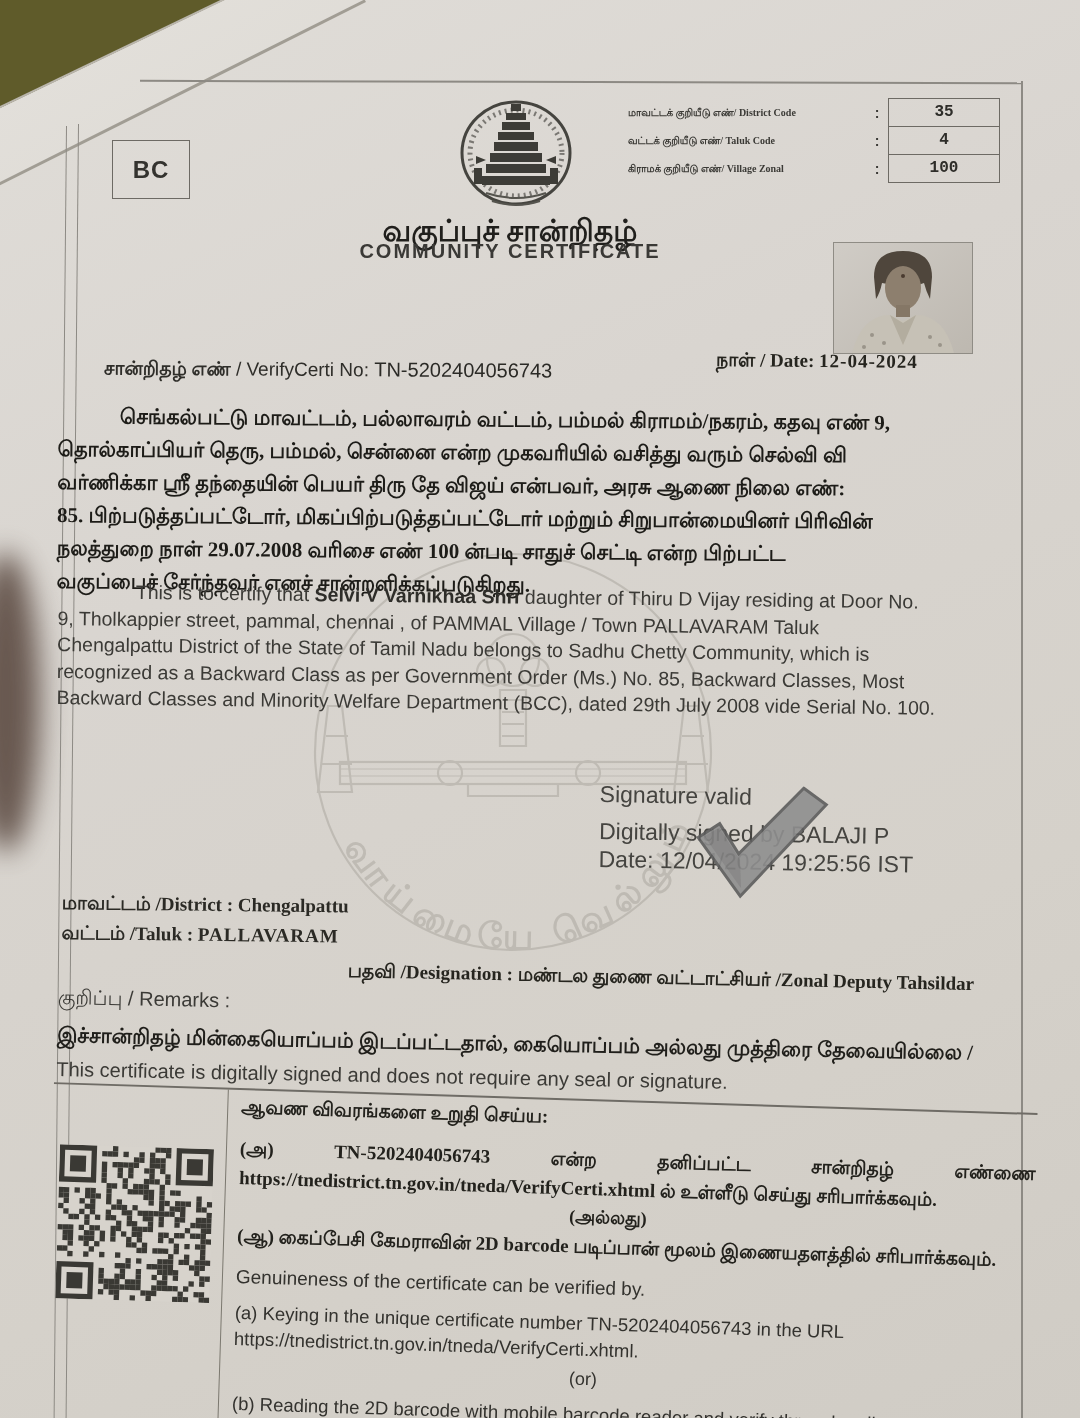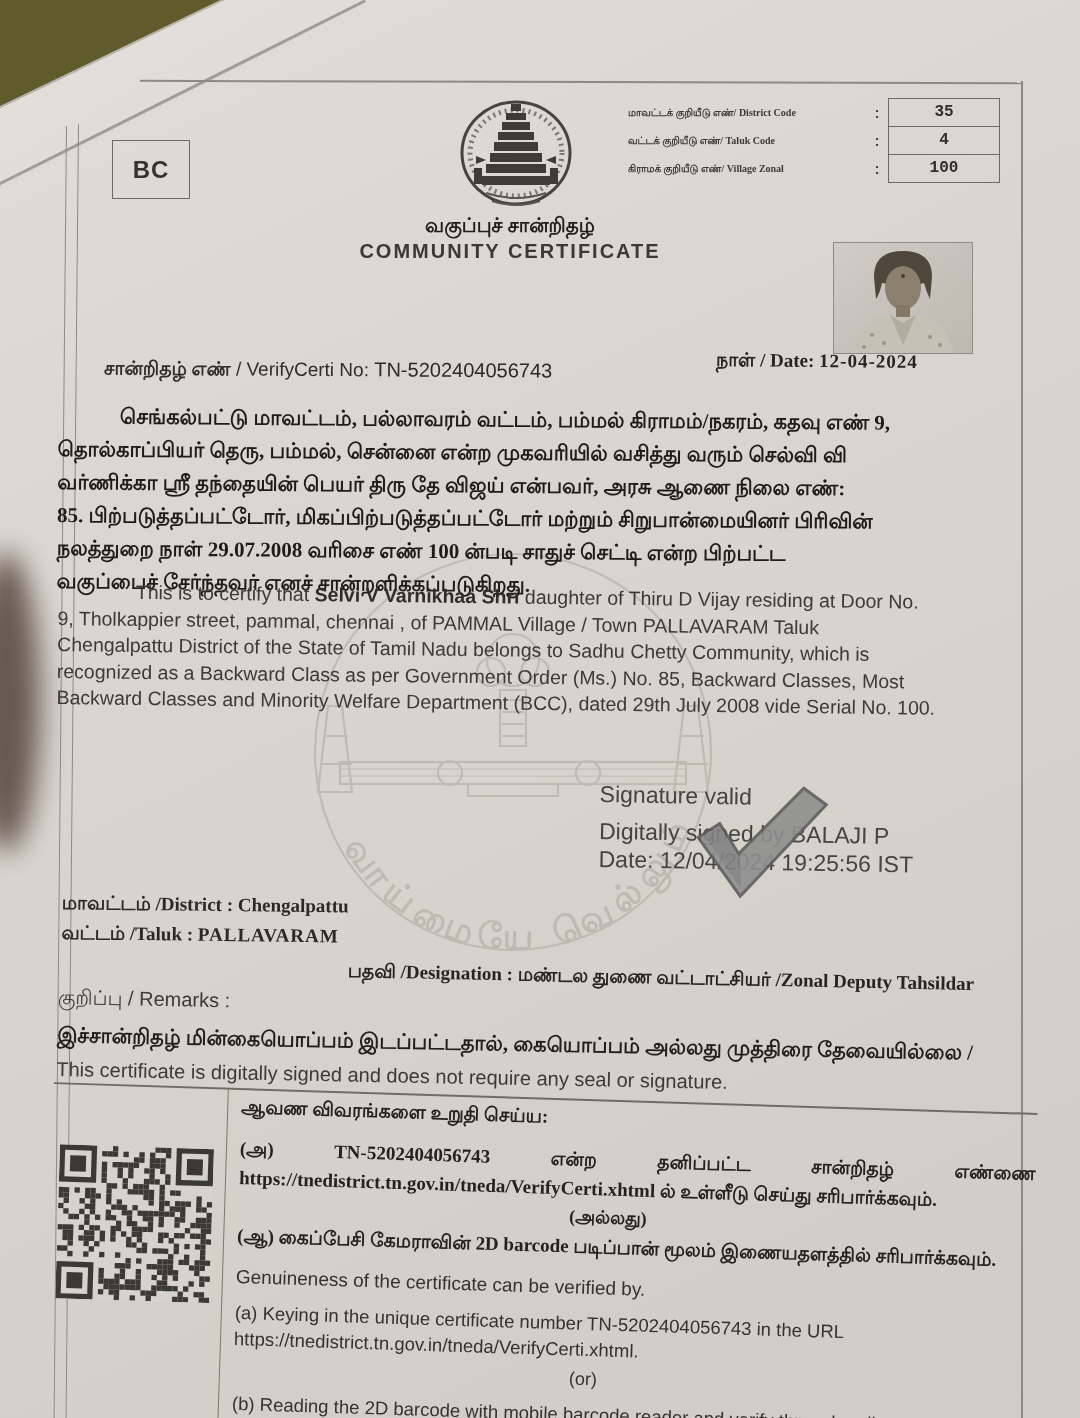--- a/index.html
+++ b/index.html
@@ -26,21 +26,21 @@
     font-size:24px;font-weight:bold;color:#34332f;letter-spacing:1px;margin-top:44px;}
   .codes{left:628px;top:99px;width:392px;}
   .code-row{display:flex;align-items:center;height:28px;}
   .code-label{width:238px;font-family:"Liberation Serif",serif;
     font-weight:bold;font-size:10px;color:#3b3a36;white-space:nowrap;}
   .code-colon{width:22px;text-align:center;font-size:14px;color:#3b3a36;font-weight:bold;}
   .code-box{width:110px;height:27px;border:1.4px solid #6d6a64;margin-top:-1.4px;
     display:flex;align-items:center;justify-content:center;
     font-family:Liberation Mono, monospace;font-weight:bold;font-size:16px;color:#2e2d29;}
   .title-ta{left:310px;top:214px;width:400px;text-align:center;
-    font-family:"Liberation Serif",serif;font-weight:bold;font-size:20px;color:#201f1c;}
+    font-family:"Liberation Serif",serif;font-weight:bold;font-size:30px;color:#201f1c;}
   .title-en{left:310px;top:240px;width:400px;text-align:center;
     font-size:20px;font-weight:bold;letter-spacing:2px;color:#3a3936;}
   .photo{left:833px;top:242px;width:138px;height:110px;border:1px solid #8f8c85;
     background:#cbc6bf;overflow:hidden;}
   
   .certline{left:96px;top:358px;font-size:19px;color:#2f2e2a;transform:rotate(.4deg);}
   .certline .ta{font-family:"Liberation Serif",serif;font-weight:bold;margin-left:8px;}
   .dateline{left:716px;top:350px;font-family:"Liberation Serif",serif;font-weight:bold;
     font-size:19px;color:#26251f;transform:rotate(.6deg);}
   

